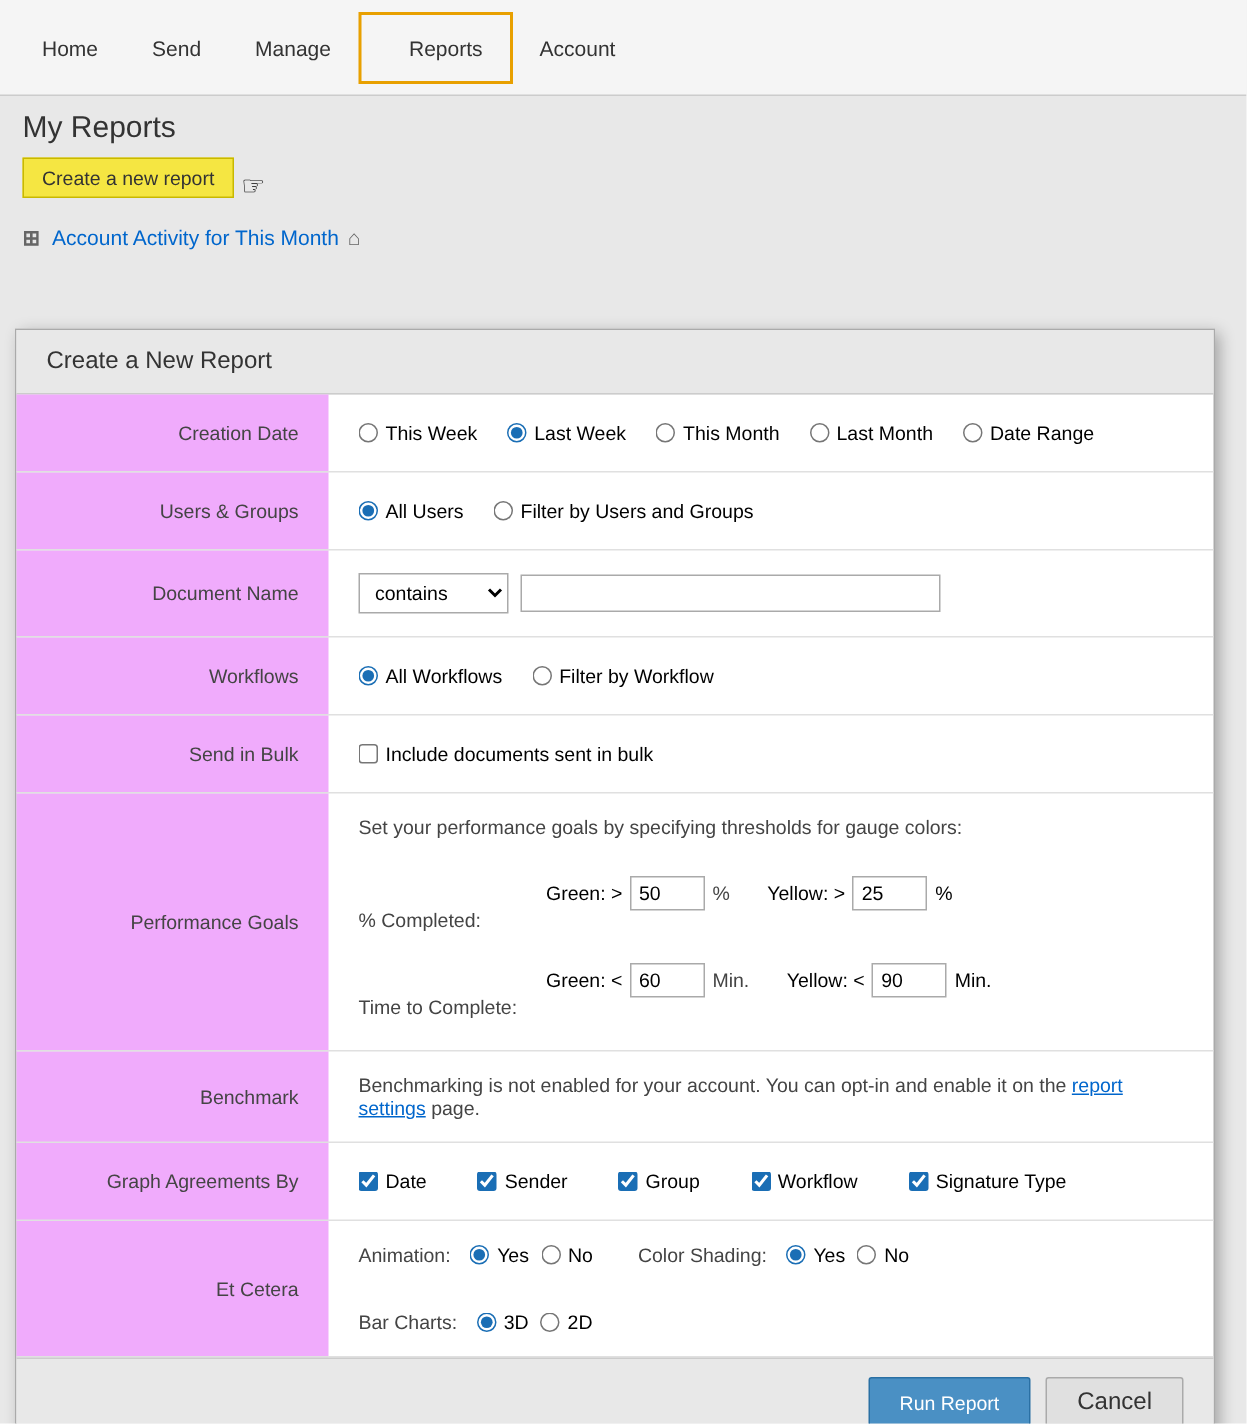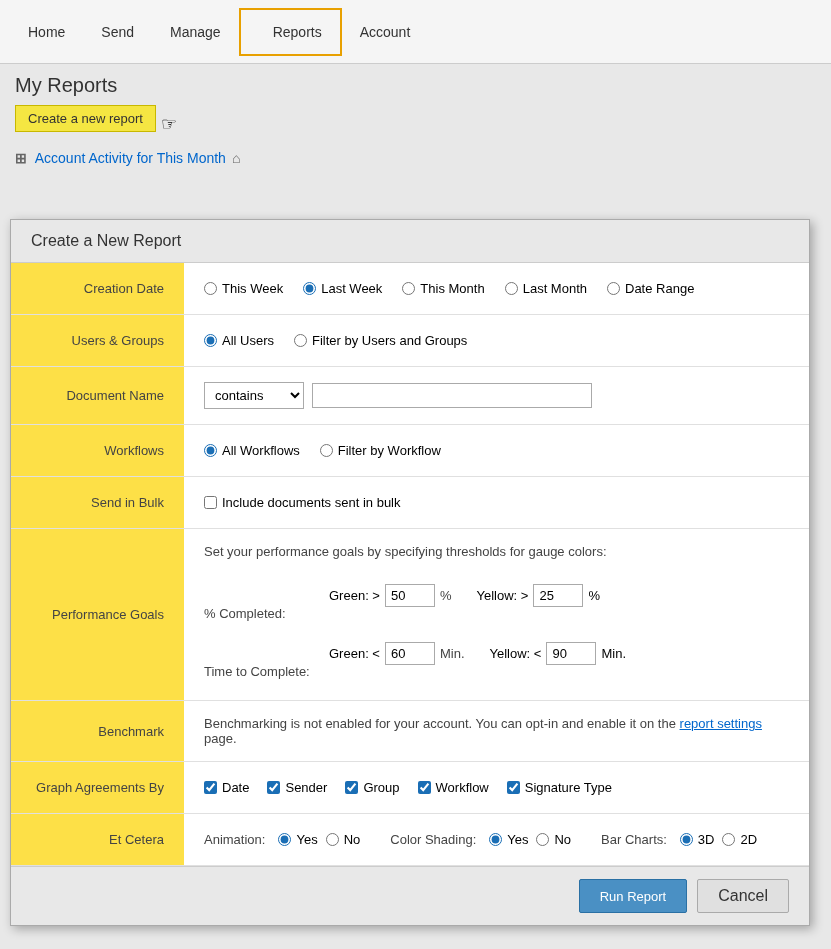--- a/index.html
+++ b/index.html
@@ -99,22 +99,22 @@
 
     
     .form-table {
       width: 100%;
       border-collapse: collapse;
     }
     .form-table tr {
       border-bottom: 1px solid #e0e0e0;
     }
     .form-table td.label-cell {
-      background: #fde047;
-      width: 173px;
+      background: #f0abfc;
+      width: 208px;
       padding: 18px 20px;
       font-weight: normal;
       color: #444;
       vertical-align: middle;
       text-align: right;
     }
     .form-table td.content-cell {
       padding: 15px 20px;
       vertical-align: middle;
     }
@@ -198,21 +198,21 @@
       font-size: 13px;
     }
     .benchmark-text a {
       color: #0066cc;
     }
 
     
     .graph-checkboxes {
       display: flex;
       align-items: flex-end;
-      gap: 18px;
+      gap: 34px;
       flex-wrap: wrap;
     }
     .graph-check-item {
       display: flex;
       align-items: center;
       gap: 5px;
     }
 
     
     .etcetera-row {

